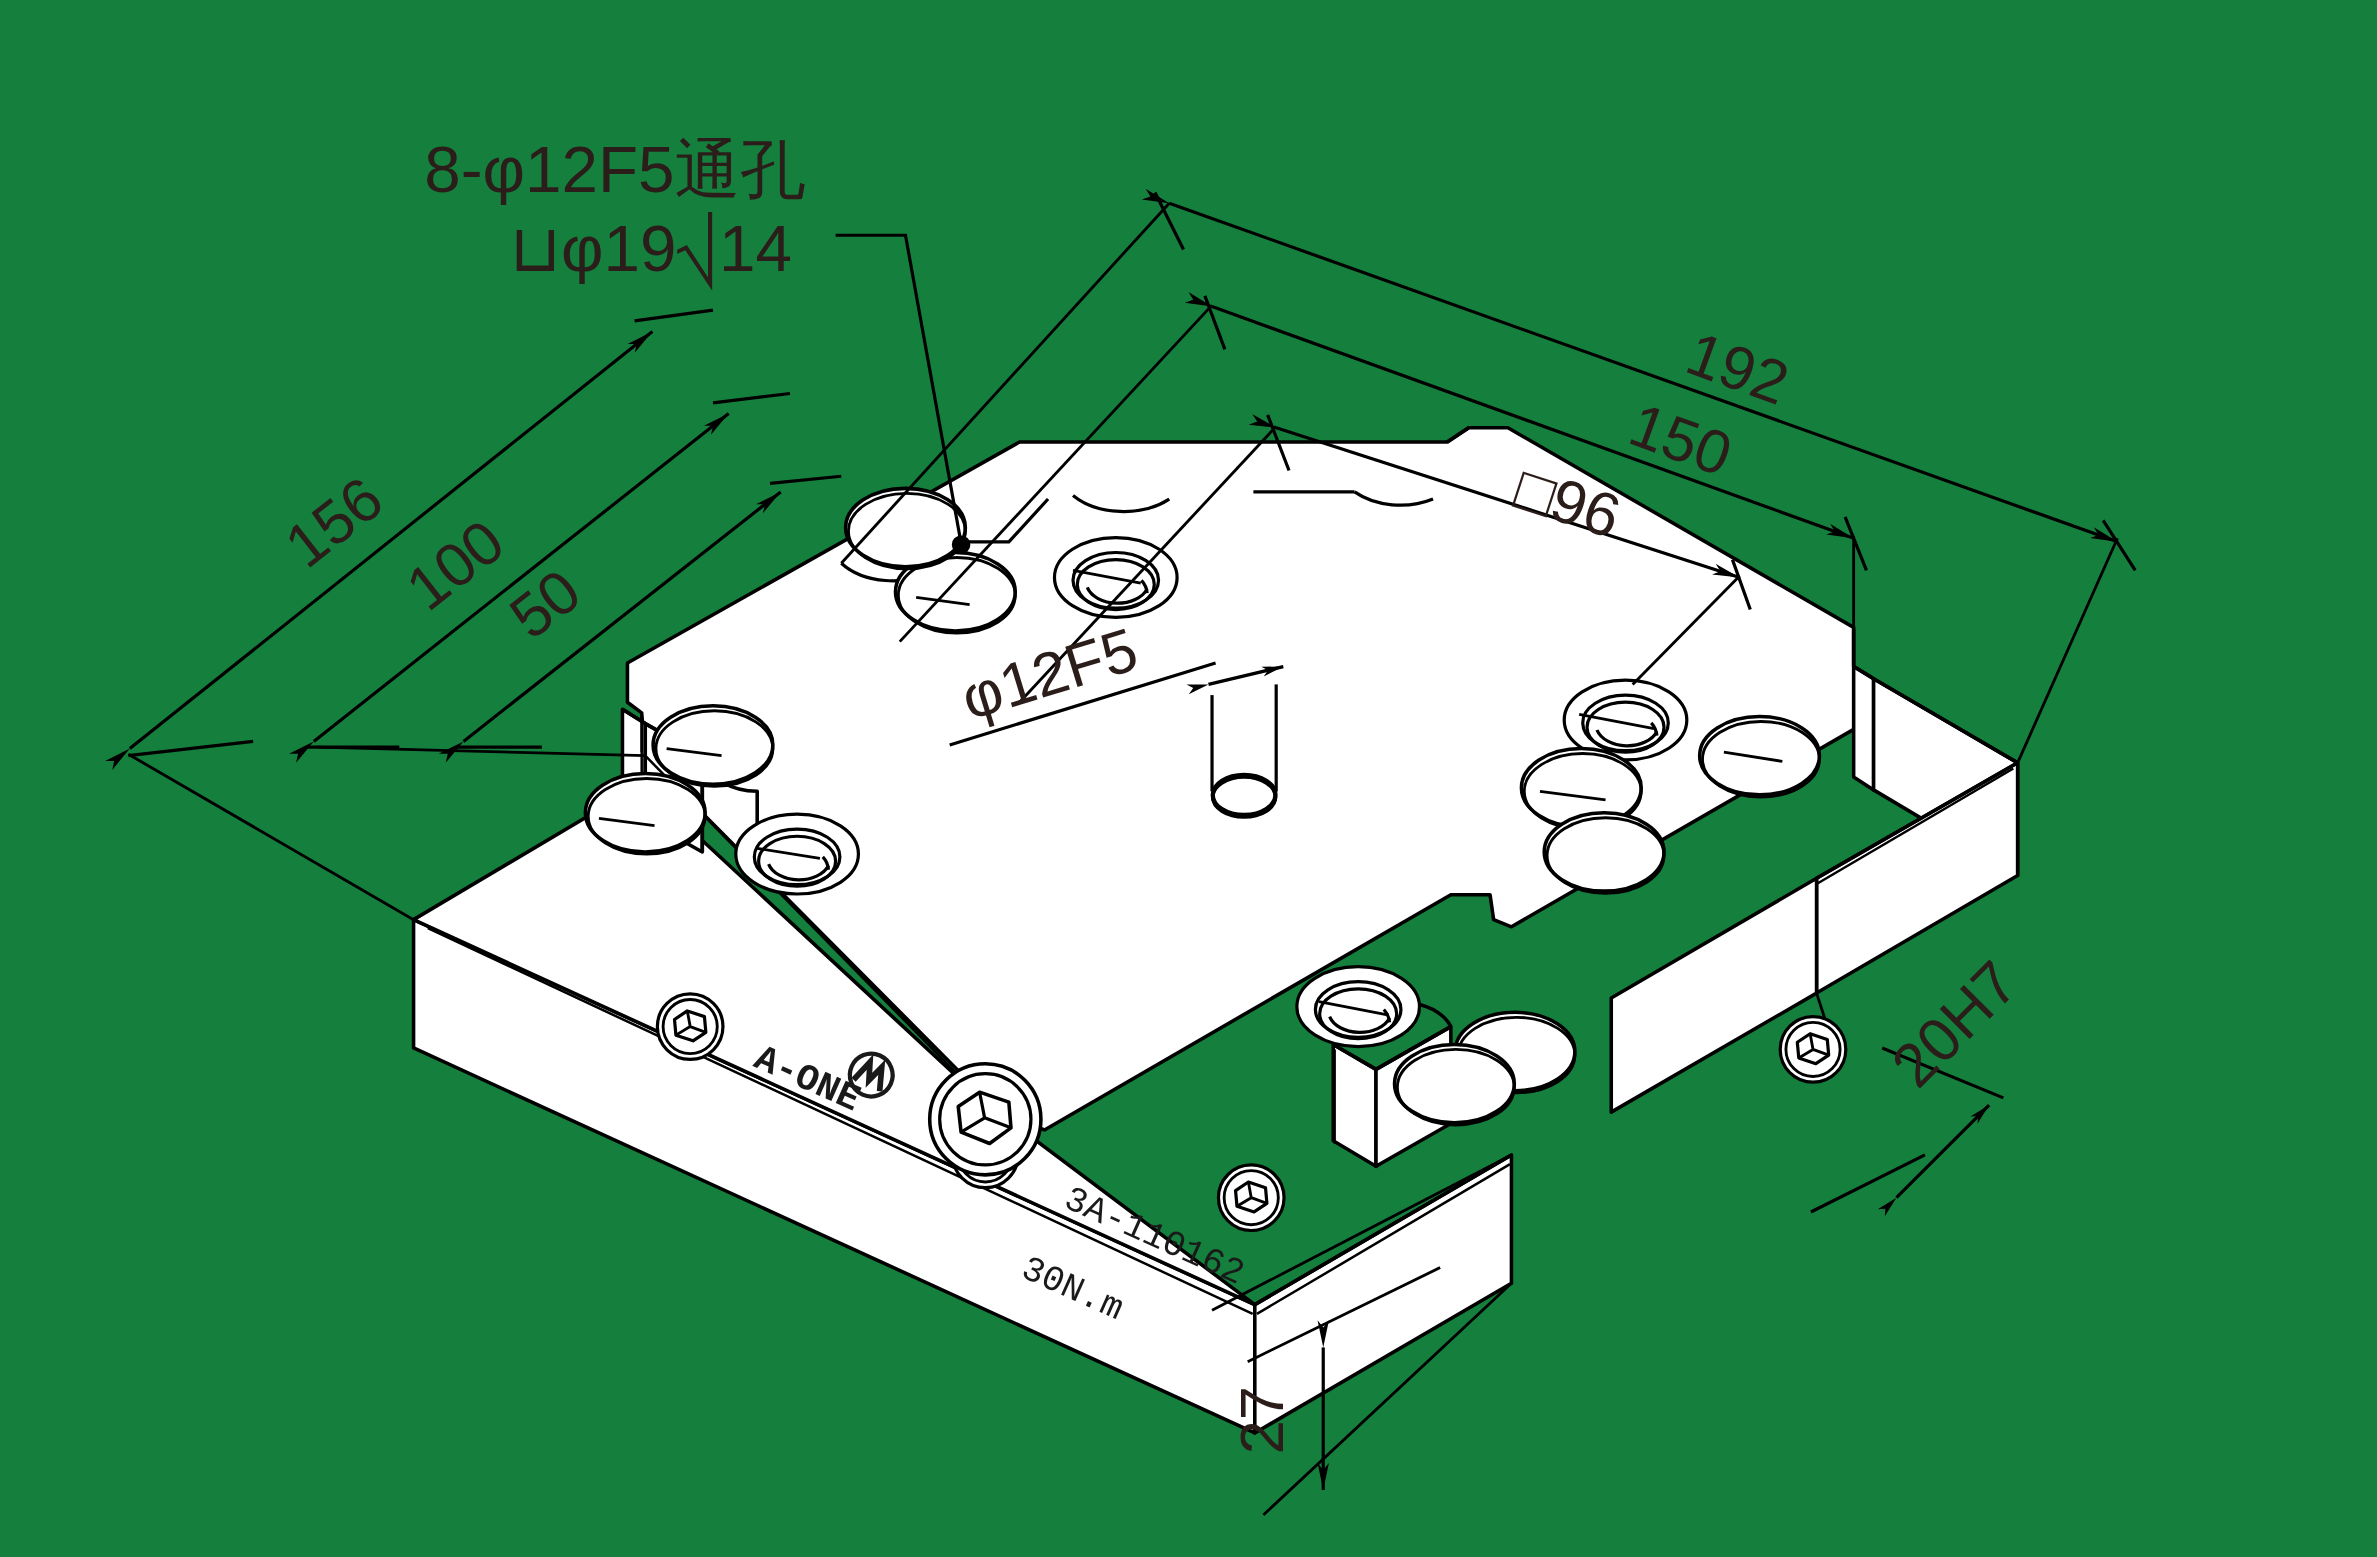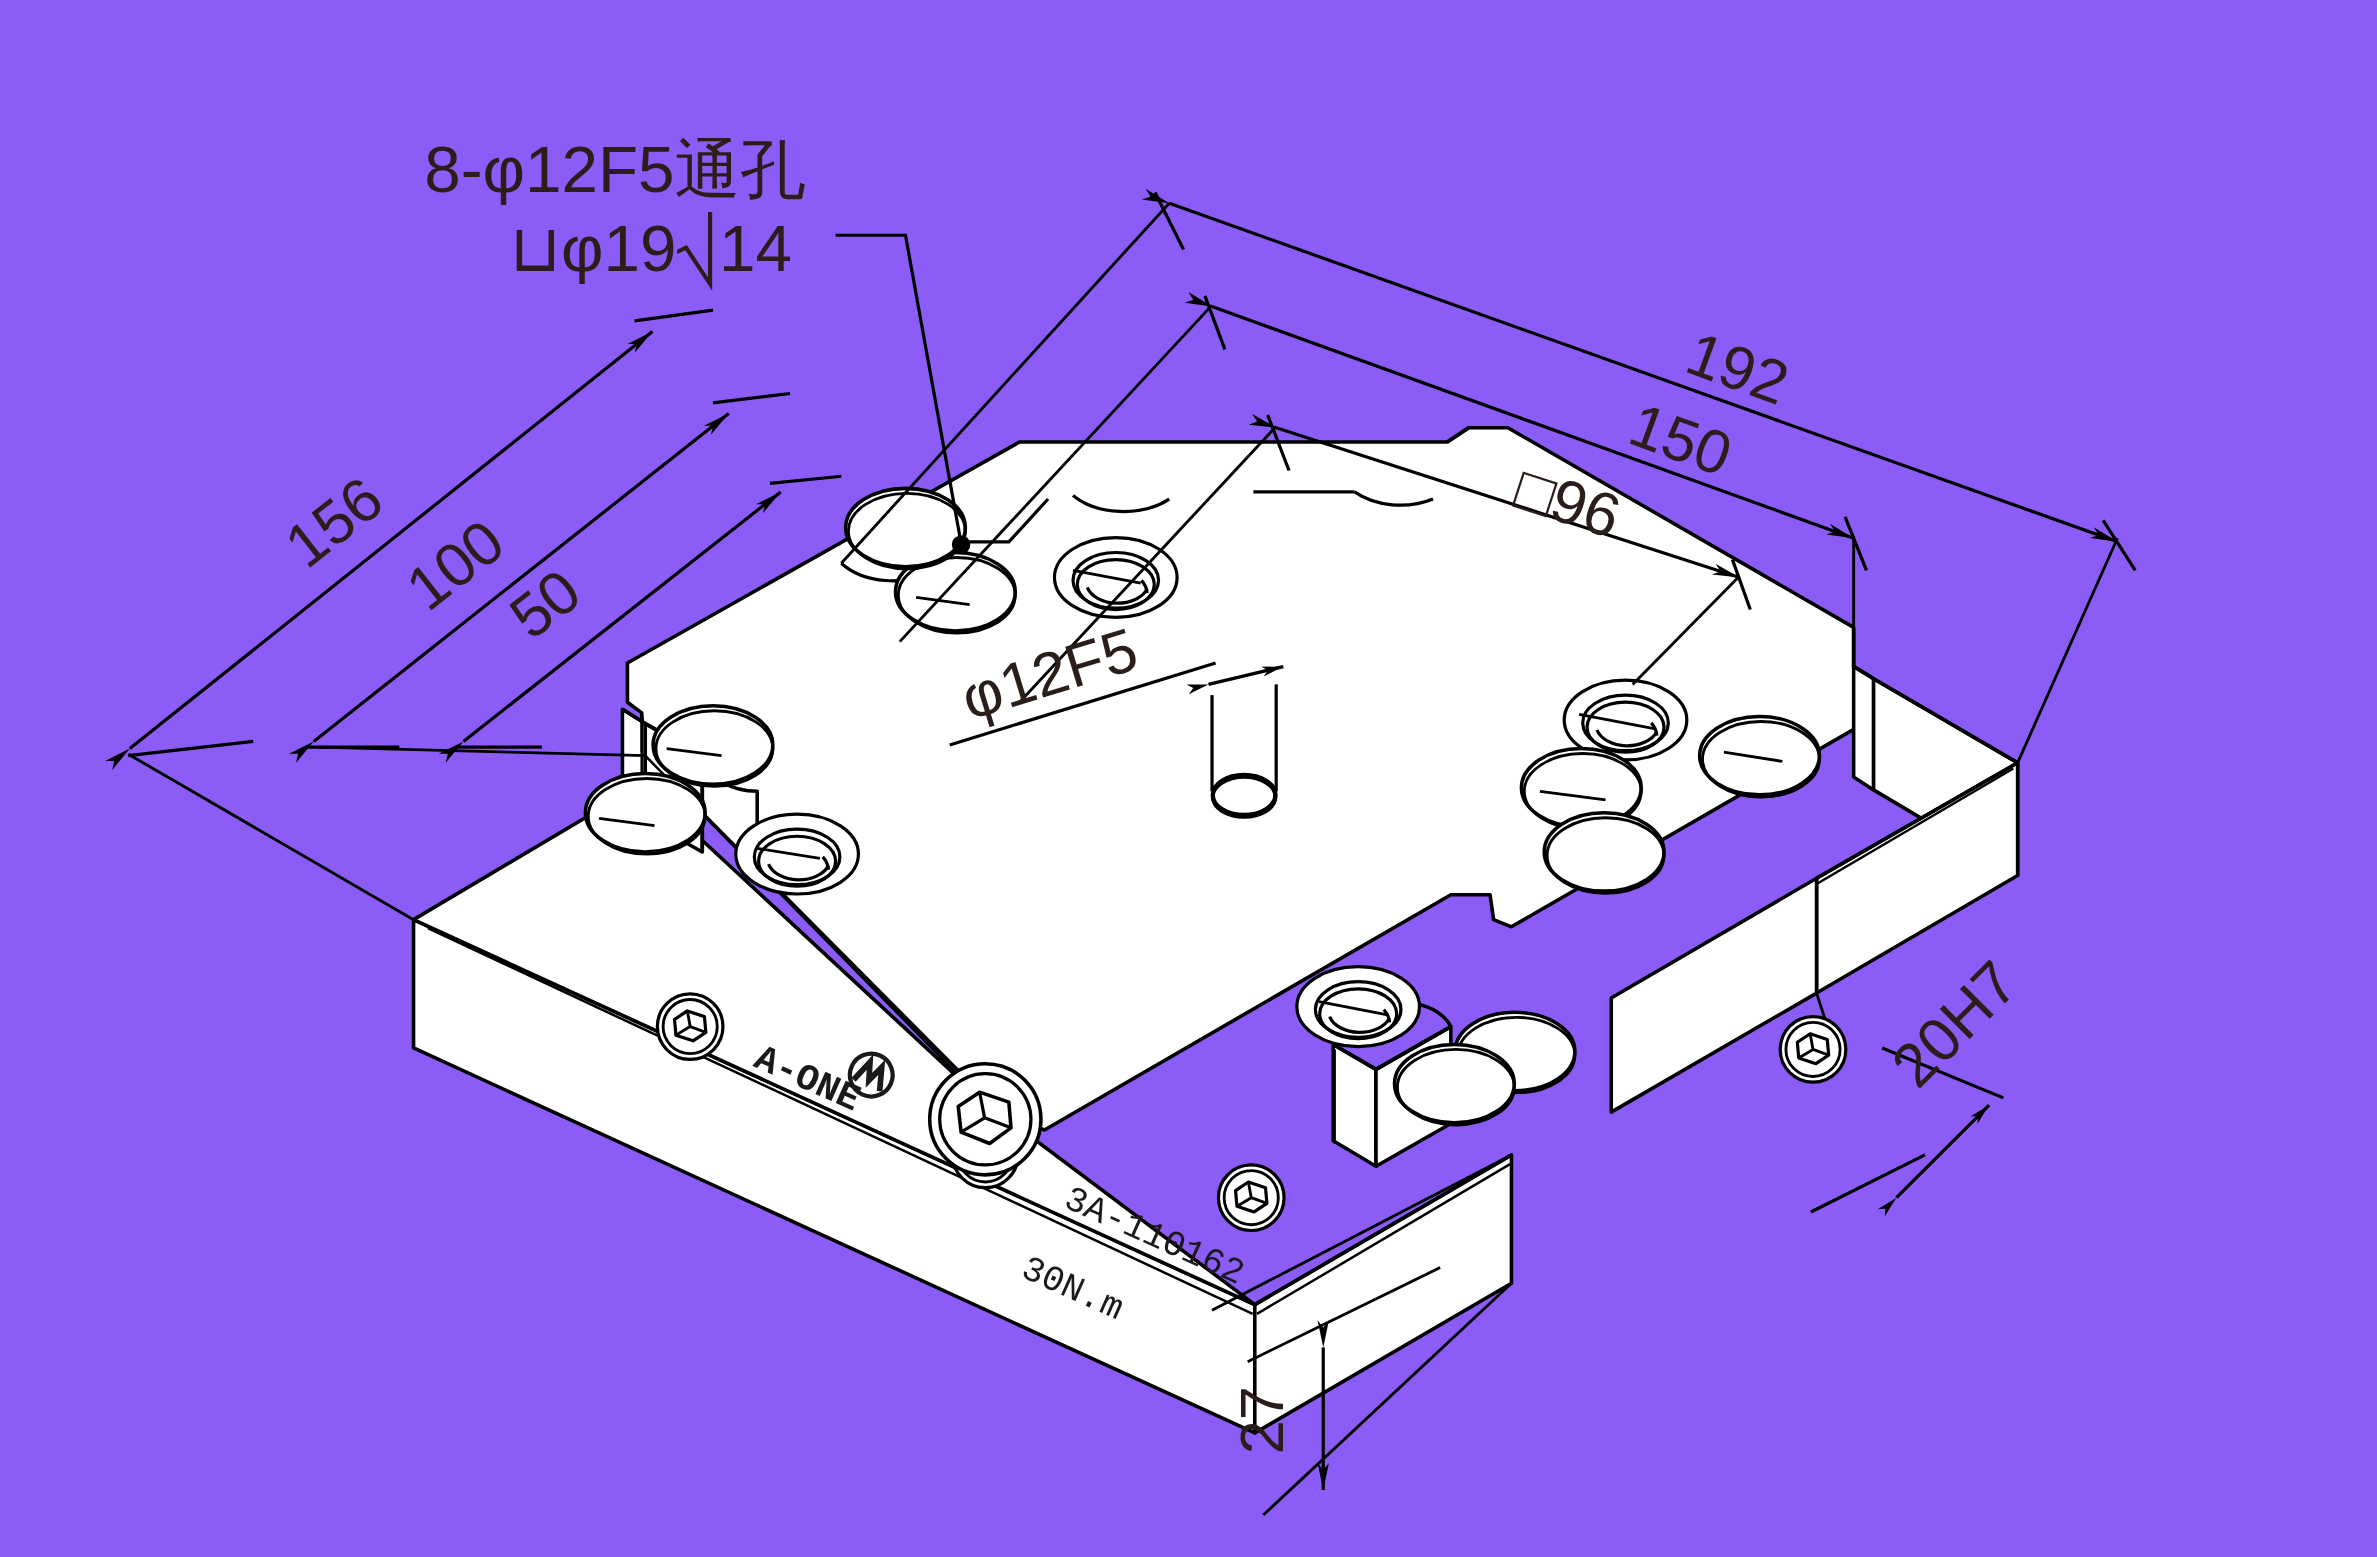--- a/index.html
+++ b/index.html
@@ -1,20 +1,20 @@
 <!DOCTYPE html>
 <html style="font-size:11.4px"><head>
 <meta charset="utf-8">
 <style>
   html,body{margin:0;padding:0;background:#ffffff;}
   body{font-family:"Liberation Sans", sans-serif;}
   #stage{
     position:relative;
     width:2377px;height:1557px;
-    background:#8b5cf6;
+    background:#15803d;
     overflow:hidden;
   }
   #dwg{position:absolute;left:0;top:0;width:2377px;height:1557px;}
   .txt{
     font-family:"Liberation Sans", sans-serif;
     fill:#2b1d1a;
     stroke:none;
   }
   .dimtxt{font-size:86px;}
   .notetxt{font-size:92px;}

